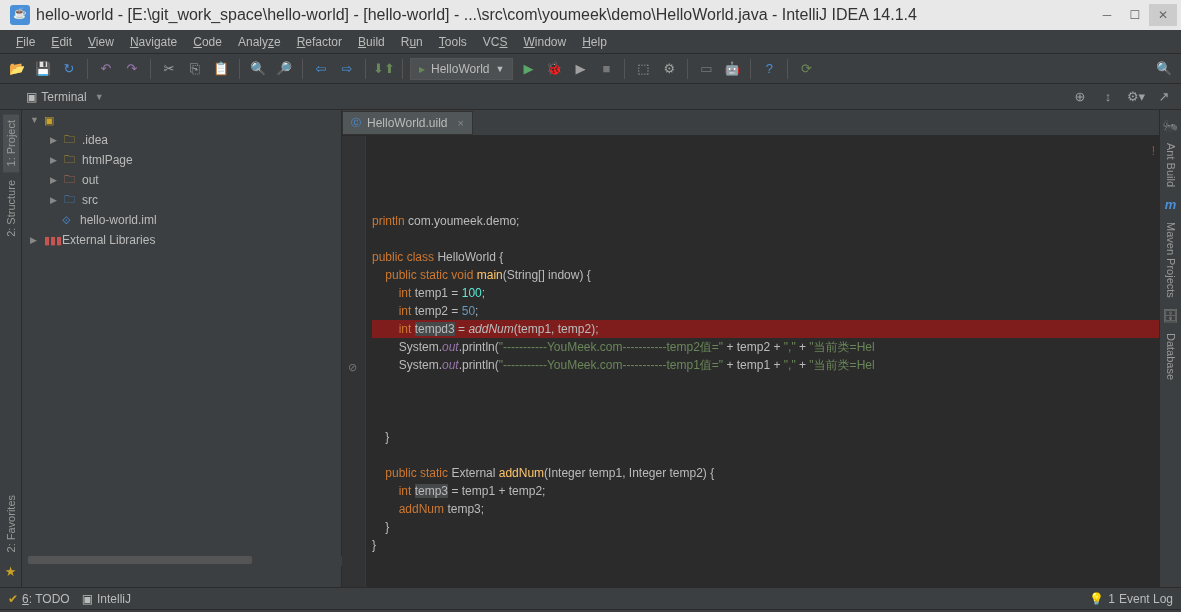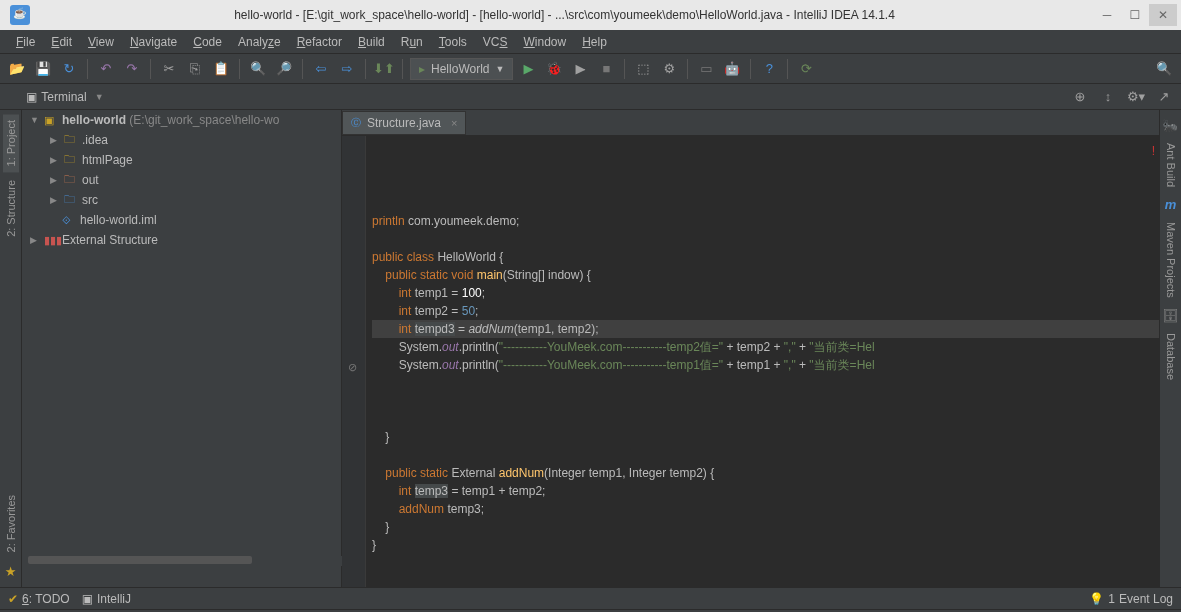--- a/index.html
+++ b/index.html
@@ -1,20 +1,20 @@
 <!DOCTYPE html>
 <html><head>
 <meta charset="utf-8">
 <style>
 * { margin:0; padding:0; box-sizing:border-box; font-family:"Segoe UI",Arial,sans-serif; font-size:12px; }
 body { background:#3c3f41; color:#bbbbbb; width:1181px; height:612px; overflow:hidden; }
 .titlebar { height:30px; background:#e8e8e8; display:flex; align-items:center; padding:0 4px; color:#333; }
 .titlebar .logo { width:20px; height:20px; margin:0 6px; background:#4a90d9; border-radius:3px; position:relative; }
 .titlebar .logo::before { content:"☕"; position:absolute; left:3px; top:2px; color:#fff; font-size:11px; }
-.titlebar .ttl { flex:1; font-size:12px;text-align:center; }
+.titlebar .ttl { flex:1; font-size:16px; }
 .titlebar .winbtns { display:flex; }
 .titlebar .winbtn { width:28px; height:22px; display:flex; align-items:center; justify-content:center; color:#666; font-size:12px; }
 .titlebar .winbtn.close { background:#ccc; }
 .menubar { height:24px; background:#3c3f41; display:flex; align-items:center; padding:8px 8px; border-bottom:1px solid #2b2b2b; }
 .menubar .mitem { padding:3px 8px; color:#bbbbbb; cursor:default; }
 .menubar .mitem .ul { text-decoration:underline; }
 .toolbar { height:30px; background:#3c3f41; display:flex; align-items:center; padding:0 6px; border-bottom:1px solid #2b2b2b; gap:4px; }
 .tbtn { width:22px; height:22px; display:flex; align-items:center; justify-content:center; color:#a0a0a0; font-size:13px; }
 .sep { width:1px; height:20px; background:#555; margin:0 3px; }
 .runcfg { height:22px; background:#4c5052; border:1px solid #555; padding:0 8px; display:flex; align-items:center; gap:6px; font-size:11px; }
@@ -46,21 +46,21 @@
 .code { flex:1; font-family:Consolas,Monaco,monospace; font-size:13px; line-height:18px; padding:4px 0 4px 30px; position:relative; white-space:pre; overflow:hidden; }
 .gutter-strip { position:absolute; left:0; top:0; bottom:0; width:24px; background:#313335; border-right:1px solid #3a3a3a; }
 .gutter-mark { position:absolute; left:6px; color:#777; font-size:11px; }
 .err-mark { position:absolute; right:4px; top:6px; color:#cc3333; font-size:12px; }
 .kw { color:#cc7832; }
 .str { color:#6a8759; }
 .fn { color:#ffc66d; }
 .fld { color:#9876aa; font-style:italic; }
 .it { font-style:italic; }
 .warn { background:#45494a; }
-.hl-line { background:#404040; display:inline-block; width:100%; }
+.hl-line { background:#7f1d1d; display:inline-block; width:100%; }
 .rightstrip { width:22px; background:#3c3f41; border-left:1px solid #2b2b2b; display:flex; flex-direction:column; align-items:center; padding:4px 0; }
 .rightstrip .vtab { writing-mode:vertical-rl; font-size:11px; padding:6px 2px; color:#999; }
 .bottombar { height:22px; background:#3c3f41; border-top:1px solid #2b2b2b; display:flex; align-items:center; padding:0 8px; gap:12px; }
 .bottombar .bitem { font-size:11px; color:#bbb; display:flex; align-items:center; gap:4px; }
 .bottombar .bitem .ul { text-decoration:underline; }
 .bottombar .evlog { margin-left:auto; display:flex; align-items:center; gap:4px; }
 .bottombar .evlog .bulb { color:#c9a227; }
 .statusbar { height:22px; background:#3c3f41; border-top:1px solid #2b2b2b; display:flex; align-items:center; padding:0 6px; gap:8px; font-size:11px; color:#999; }
 .hscroll { height:10px; background:#3c3f41; }
 .hscroll-thumb { width:70%; height:8px; background:#555; margin-left:6px; border-radius:2px; }
@@ -156,21 +156,20 @@
     <div class="vtab">2: Structure</div>
     <div style="flex:1"></div>
     <div class="vtab">2: Favorites</div>
     <div class="star">★</div>
   </div>
 
   <div class="projtree">
     <div class="tree-item root">
       <span class="exp">▼</span>
       <span class="ficon folder-y">▣</span>
-      <span class="fname"><span style="font-weight:bold">hello-world</span> <span style="color:#888">(E:\git_work_space\hello-wo</span></span>
     </div>
     <div class="tree-item" style="padding-left:28px">
       <span class="exp">▶</span>
       <span class="ficon folder-y">🗀</span>
       <span class="fname">.idea</span>
     </div>
     <div class="tree-item" style="padding-left:28px">
       <span class="exp">▶</span>
       <span class="ficon folder-y">🗀</span>
       <span class="fname">htmlPage</span>
@@ -185,44 +184,44 @@
       <span class="ficon folder-b">🗀</span>
       <span class="fname">src</span>
     </div>
     <div class="tree-item" style="padding-left:40px">
       <span class="ficon folder-b">⟐</span>
       <span class="fname">hello-world.iml</span>
     </div>
     <div class="tree-item" style="padding-left:8px">
       <span class="exp">▶</span>
       <span class="ficon" style="color:#c75450">▮▮▮</span>
-      <span class="fname">External Structure</span>
+      <span class="fname">External Libraries</span>
     </div>
     <div style="position:absolute; bottom:46px; left:22px; width:320px;" class="hscroll">
         <div class="hscroll-thumb"></div>
       </div>
   </div>
 
   <div class="editor">
     <div class="tabs">
       <div class="etab">
         <span class="ticon">Ⓒ</span>
-        <span>Structure.java</span>
+        <span>HelloWorld.uild</span>
         <span class="tclose">×</span>
       </div>
     </div>
     <div class="code">
 <div class="gutter-strip"></div>
 <span class="err-mark">!</span>
 <span class="gutter-mark" style="top:222px">⊘</span>
 <span class="kw">println</span><span> com.youmeek.demo;</span>
 
 <span class="kw">public class </span><span>HelloWorld {</span>
 <span class="kw">    public static void </span><span class="fn">main</span><span>(String[] indow) {</span>
-<span class="kw">        int </span><span>temp1 = </span><span style="color:#ffffff">100</span><span>;</span>
+<span class="kw">        int </span><span>temp1 = </span><span style="color:#5eead4">100</span><span>;</span>
 <span class="kw">        int </span><span>temp2 = </span><span style="color:#6897bb">50</span><span>;</span>
 <span class="hl-line"><span class="kw">        int </span><span class="warn">tempd3</span><span> = </span><span class="it">addNum</span><span>(temp1, temp2);</span></span>
 <span>        System.</span><span class="fld">out</span><span>.println(</span><span class="str">"-----------YouMeek.com-----------temp2值="</span><span> + temp2 + </span><span class="str">","</span><span> + </span><span class="str">"当前类=Hel</span>
 <span>        System.</span><span class="fld">out</span><span>.println(</span><span class="str">"-----------YouMeek.com-----------temp1值="</span><span> + temp1 + </span><span class="str">","</span><span> + </span><span class="str">"当前类=Hel</span>
 
 
 
 <span>    }</span>
 
 <span class="kw">    public static </span><span>External </span><span class="fn">addNum</span><span>(Integer temp1, Integer temp2) {</span>

